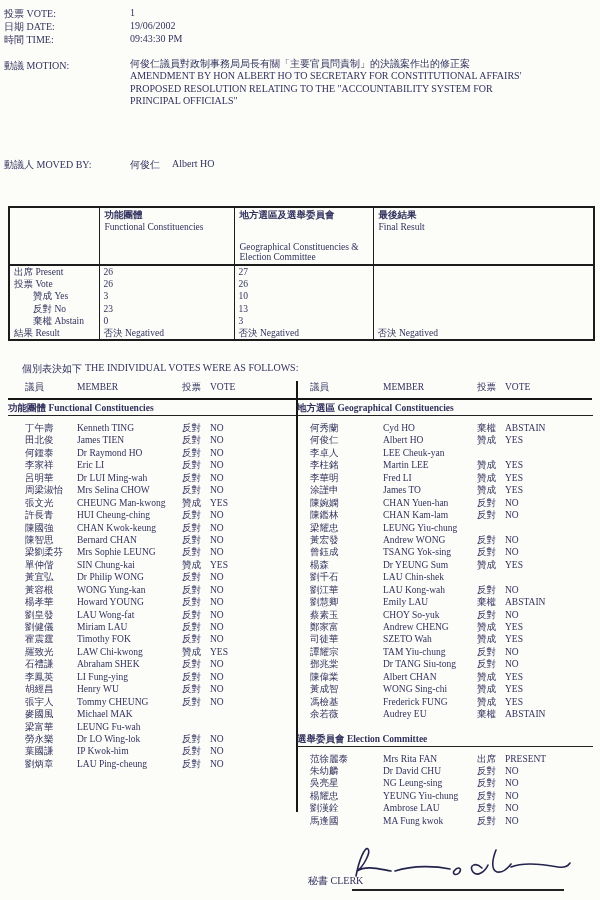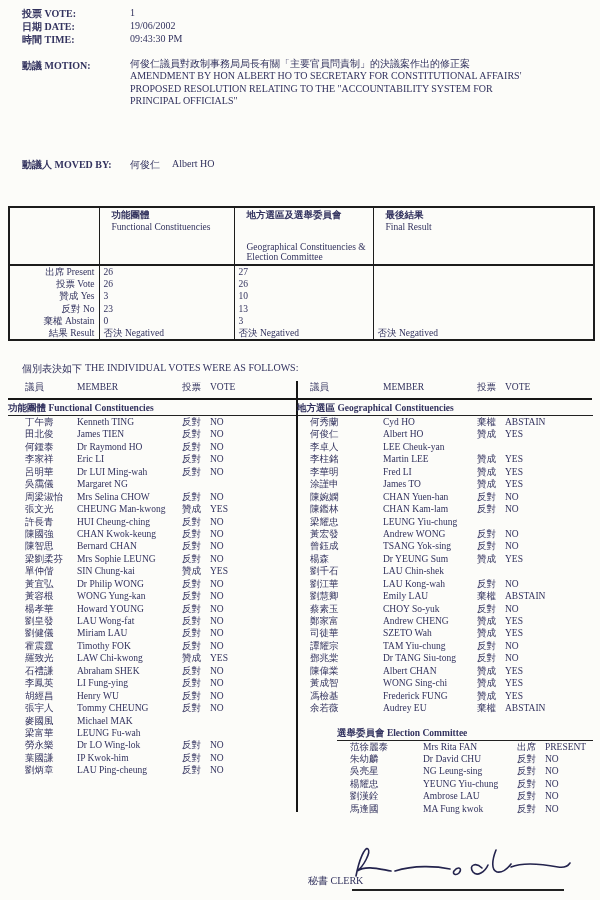--- a/index.html
+++ b/index.html
@@ -6,52 +6,52 @@
   body{
     width:600px;height:900px;position:relative;overflow:hidden;
     background:#fcfcf9;color:#32325e;
     font-family:"Liberation Serif","DejaVu Serif",serif;
     font-size:10px;
   }
   .abs{position:absolute;}
   .pre{white-space:pre-line;margin-top:20px;}
   .b{font-weight:bold;}
   
-  .lab{left:22px;width:110px;font-weight:bold;}
+  .lab{left:4px;width:110px;}
   .val{left:130px;}
   .motion-text{left:130px;top:58px;width:460px;line-height:12.4px;white-space:pre-line;}
   
   table.sum{
     position:absolute;left:8px;top:206px;width:585px;
     border-collapse:collapse;table-layout:fixed;
     font-size:9.5px;color:#32325e;
   }
   table.sum,table.sum th,table.sum td{border:0;}
   table.sum{border:2px solid #1c1c1c;}
   table.sum th{
-    text-align:left;vertical-align:top;padding:1px 4px 2px 12px;
+    text-align:left;vertical-align:top;padding:1px 4px 2px 5px;
     border-bottom:2px solid #1c1c1c;font-weight:normal;height:34px;
   }
   table.sum td{padding:0 4px;height:12.2px;line-height:12.2px;vertical-align:top;}
   .bl{border-left:1.2px solid #1c1c1c !important;}
-  td.rowlab{white-space:pre;text-align:right;}
+  td.rowlab{white-space:pre;}
   
   .vhead,.vrow{display:grid;font-size:9.5px;line-height:12.4px;}
   .grid-l{grid-template-columns:52px 105px 28px auto;padding-left:17px;}
   .grid-r{grid-template-columns:73px 94px 28px auto;padding-left:13px;}
   .vrow{height:12.45px;}
   .sect{
     font-weight:bold;font-size:9.5px;height:13px;line-height:13px;
-    border-bottom:1px solid #222;margin-bottom:0;
+    border-bottom:1px solid #222;margin-bottom:6px;
   }
   .thickline{left:8px;top:398px;width:584px;height:2px;background:#161616;}
   .vdivider{left:296px;top:381px;width:1.5px;height:431px;background:#161616;}
   .half-l{left:8px;top:402px;width:288px;}
   .half-r{left:297px;top:402px;width:296px;}
-  .ec-block{margin-top:12px;padding-left:40px;}
+  .ec-block{margin-top:12px;}
   .clerk-line{left:352px;top:889px;width:212px;height:1.5px;background:#222;}
   .sig{left:346px;top:834px;}
 </style>
 </head>
 <body>
 
 <div class="abs lab" style="top:7px">投票 VOTE:</div>
 <div class="abs val" style="top:7px">1</div>
 
 <div class="abs lab" style="top:20px">日期 DATE:</div>
@@ -193,26 +193,20 @@
       </div>
 
 
       <div class="vrow grid-l">
         <span>呂明華</span>
         <span>Dr LUI Ming-wah</span>
         <span>反對</span>
         <span>NO</span>
       </div>
 
-      <div class="vrow grid-l">
-        <span>吳靄儀</span>
-        <span>Margaret NG</span>
-        <span></span>
-        <span></span>
-      </div>
 
       <div class="vrow grid-l">
         <span>周梁淑怡</span>
         <span>Mrs Selina CHOW</span>
         <span>反對</span>
         <span>NO</span>
       </div>
 
       <div class="vrow grid-l">
         <span>張文光</span>

